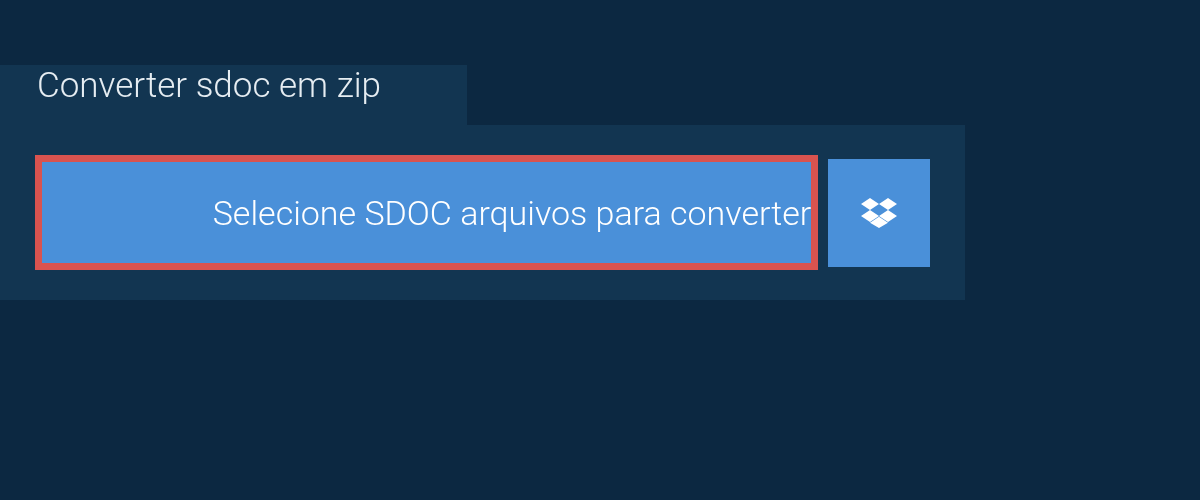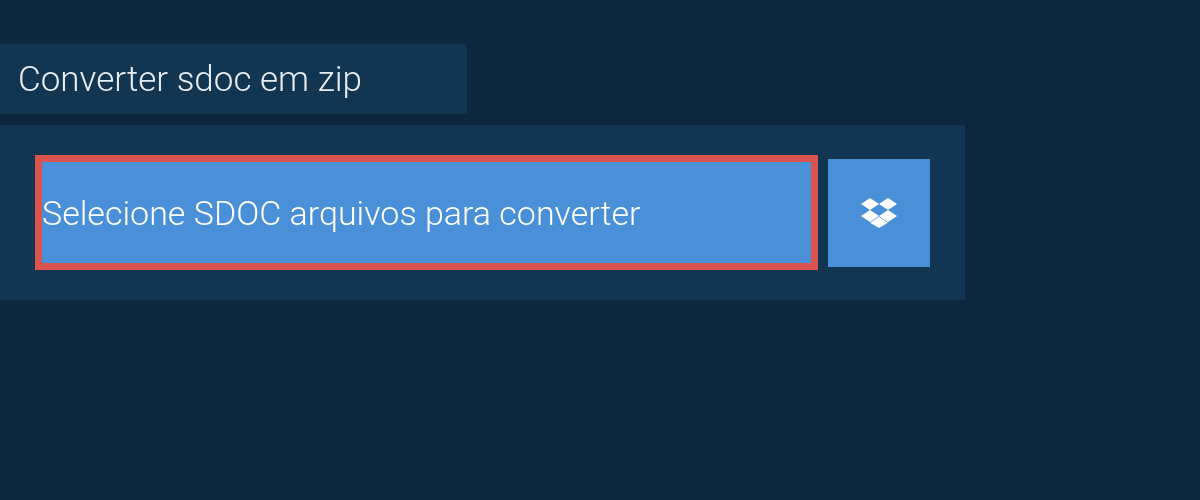--- a/index.html
+++ b/index.html
@@ -9,28 +9,27 @@
     }
     body {
       width: 1200px;
       height: 500px;
       background: #0c2841;
       font-family: -apple-system, BlinkMacSystemFont, "Segoe UI", Roboto, Helvetica, Arial, sans-serif;
       position: relative;
     }
     .title-bar {
       position: absolute;
-      top: 44px;
+      top: 65px;
       left: 0;
       height: 70px;
       width: 467px;
       background: #123551;
       display: flex;
-      align-items: center;
-      padding-left: 18px;
+      padding-left: 37px;
     }
     .title-text {
       color: #e6edf2;
       font-size: 35px;
       font-weight: 300;
     }
     .button-panel {
       position: absolute;
       top: 125px;
       left: 0;
@@ -43,21 +42,21 @@
       padding: 32px 35px;
       gap: 10px;
     }
     .select-button {
       height: 115px;
       width: 785px;
       background: #4a90d9;
       border: 7px solid #d9534f;
       display: flex;
       align-items: center;
-      justify-content: flex-start;
+      justify-content: flex-end;
       color: #ffffff;
       font-size: 34px;
       font-weight: 300;
       cursor: pointer;
     }
     .dropbox-button {
       height: 108px;
       width: 102px;
       background: #4a90d9;
       display: flex;

